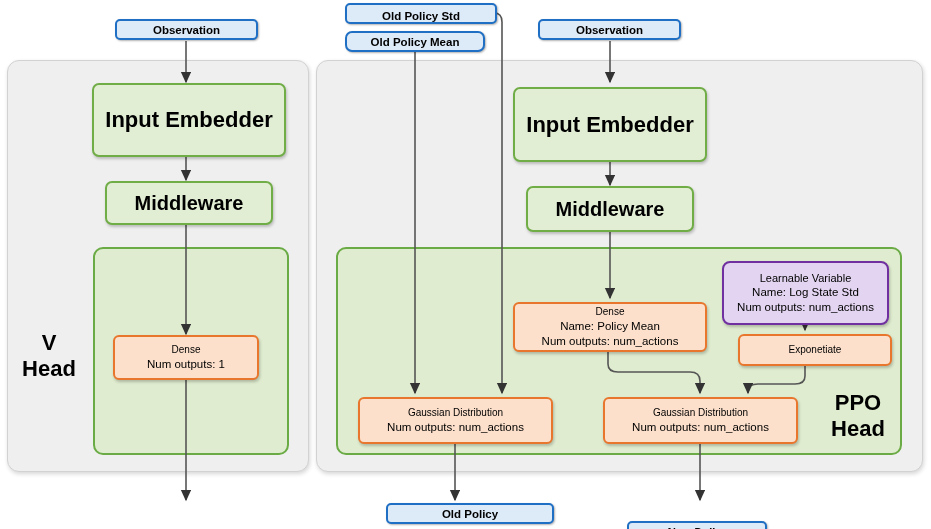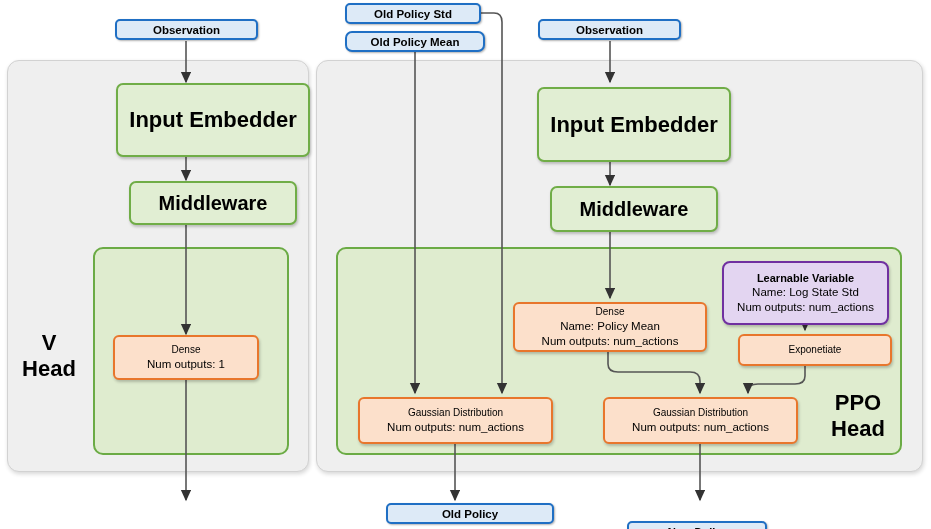--- a/index.html
+++ b/index.html
@@ -14,32 +14,32 @@
       font-size:11.5px;font-weight:bold;color:#000;height:21px;
       box-shadow:1px 1px 2px rgba(0,0,0,.30);}
 
   
   .group-grey{background:#efefef;border:1px solid #d2d2d2;border-radius:12px;
       box-shadow:1px 2px 4px rgba(0,0,0,.16);}
 
   
   .group-green{background:#dfeccf;border:2px solid #6bab45;border-radius:10px;}
   .green-block{background:#e1eed3;border:2px solid #70ad47;border-radius:7px;
-      font-weight:bold;color:#000;box-shadow:1px 2px 3px rgba(0,0,0,.22);margin-left:24px;}
+      font-weight:bold;color:#000;box-shadow:1px 2px 3px rgba(0,0,0,.22);}
 
   
   .orange{background:#fce0cb;border:2px solid #e8762c;border-radius:6px;
       color:#000;font-size:11px;box-shadow:1px 2px 3px rgba(0,0,0,.22);}
   .orange .t1{font-weight:normal;font-size:10px;line-height:14px;}
   .orange .t2{font-size:11.5px;line-height:15px;}
 
   
   .purple{background:#e3d5f1;border:2.5px solid #7030a0;border-radius:8px;
       color:#000;box-shadow:1px 2px 3px rgba(0,0,0,.22);}
-  .purple .t1{font-weight:bold;font-size:11px;line-height:14px;}
+  .purple .t1{font-weight:normal;font-size:11px;line-height:14px;}
   .purple .t2{font-size:11.5px;line-height:15px;}
 
   .head-label{position:absolute;font-weight:bold;color:#000;text-align:center;
       line-height:26px;font-size:22px;}
 
   svg.edges{position:absolute;left:0;top:0;width:931px;height:529px;
       pointer-events:none;}
 </style>
 </head>
 <body>
@@ -83,21 +83,21 @@
 
       <path d="M455,444 L455,500"></path>
       <path d="M700,444 L700,500"></path>
     </g>
   </svg>
 
   <div class="node io" style="left:115px;top:19px;width:143px;">
     <span>Observation</span>
   </div>
 
-  <div class="node io" style="left:345px;top:3px;width:136px;">
+  <div class="node io" style="left:345px;top:3px;width:152px;justify-content:flex-end;">
     <span>Old Policy Std</span>
   </div>
 
   <div class="node io" style="left:345px;top:31px;width:140px;border-radius:7px;">
     <span>Old Policy Mean</span>
   </div>
 
   <div class="node io" style="left:538px;top:19px;width:143px;">
     <span>Observation</span>
   </div>

